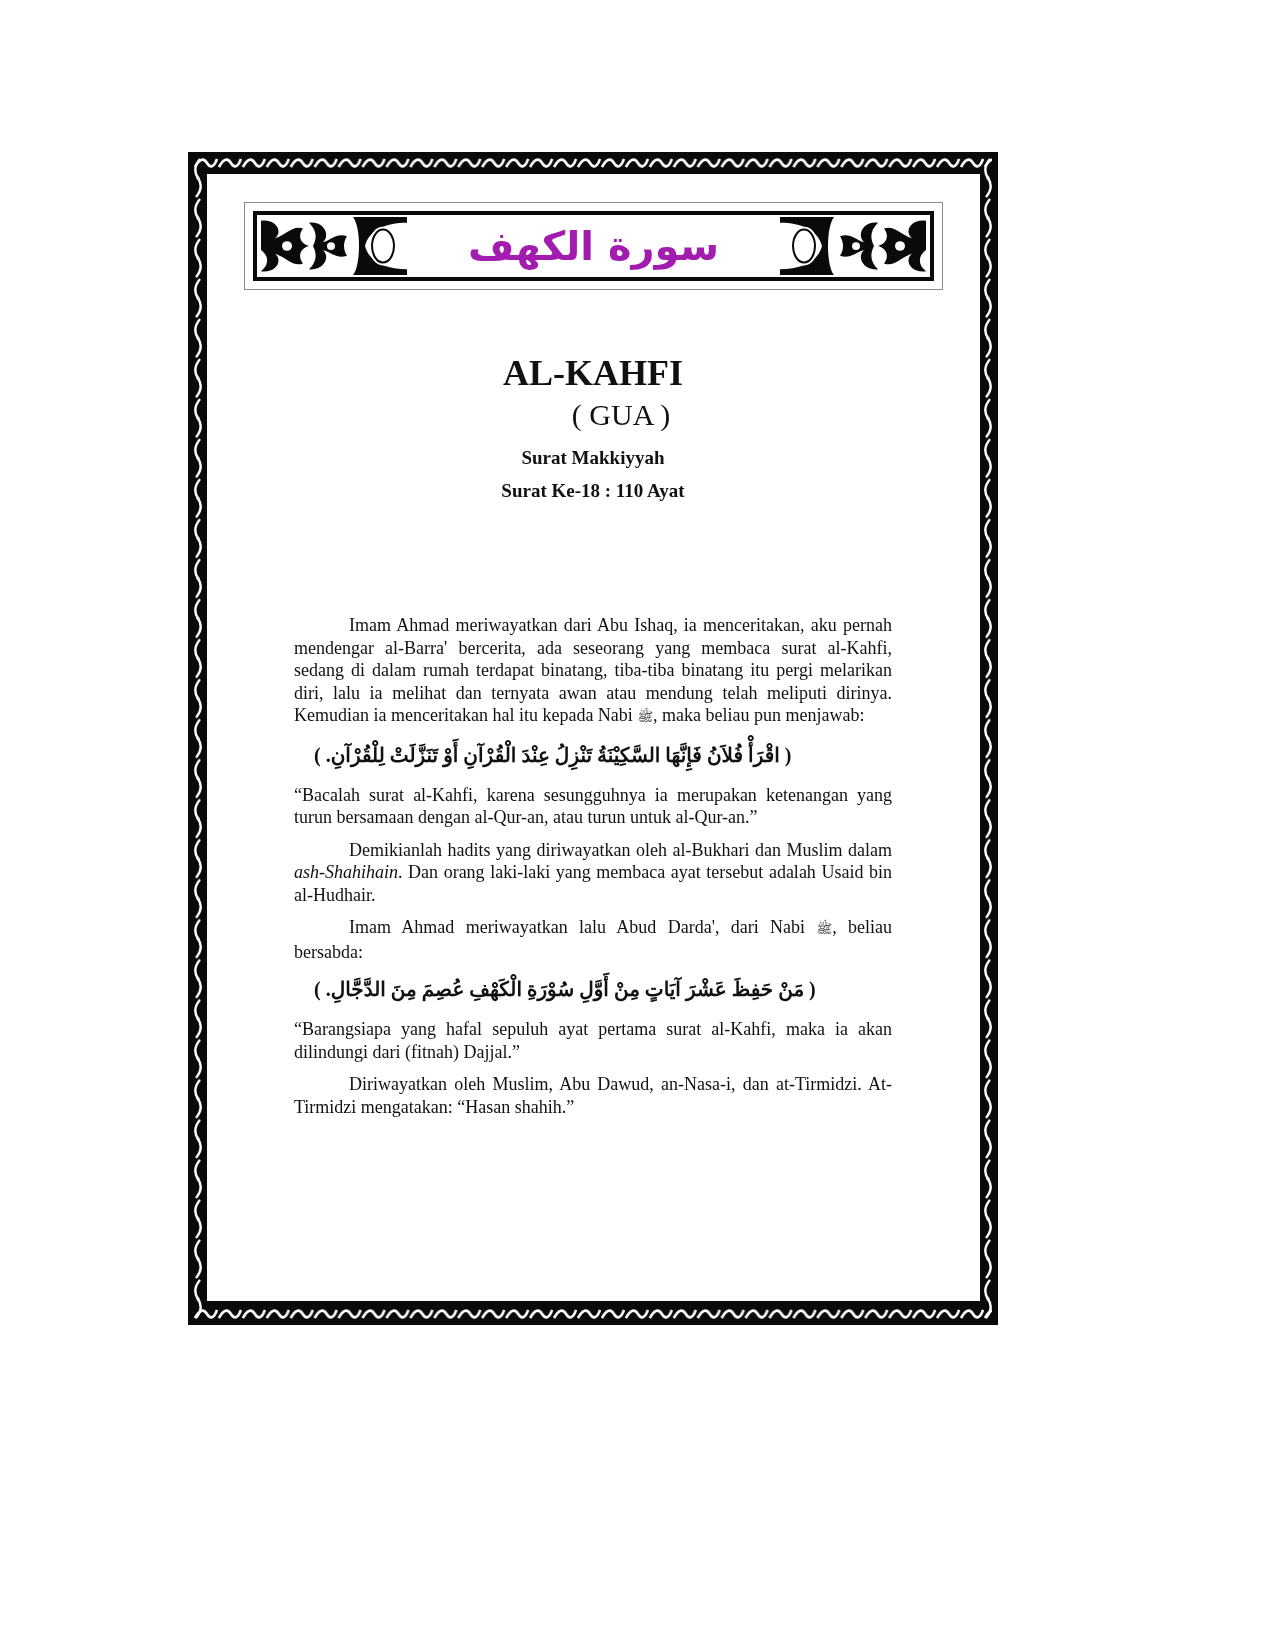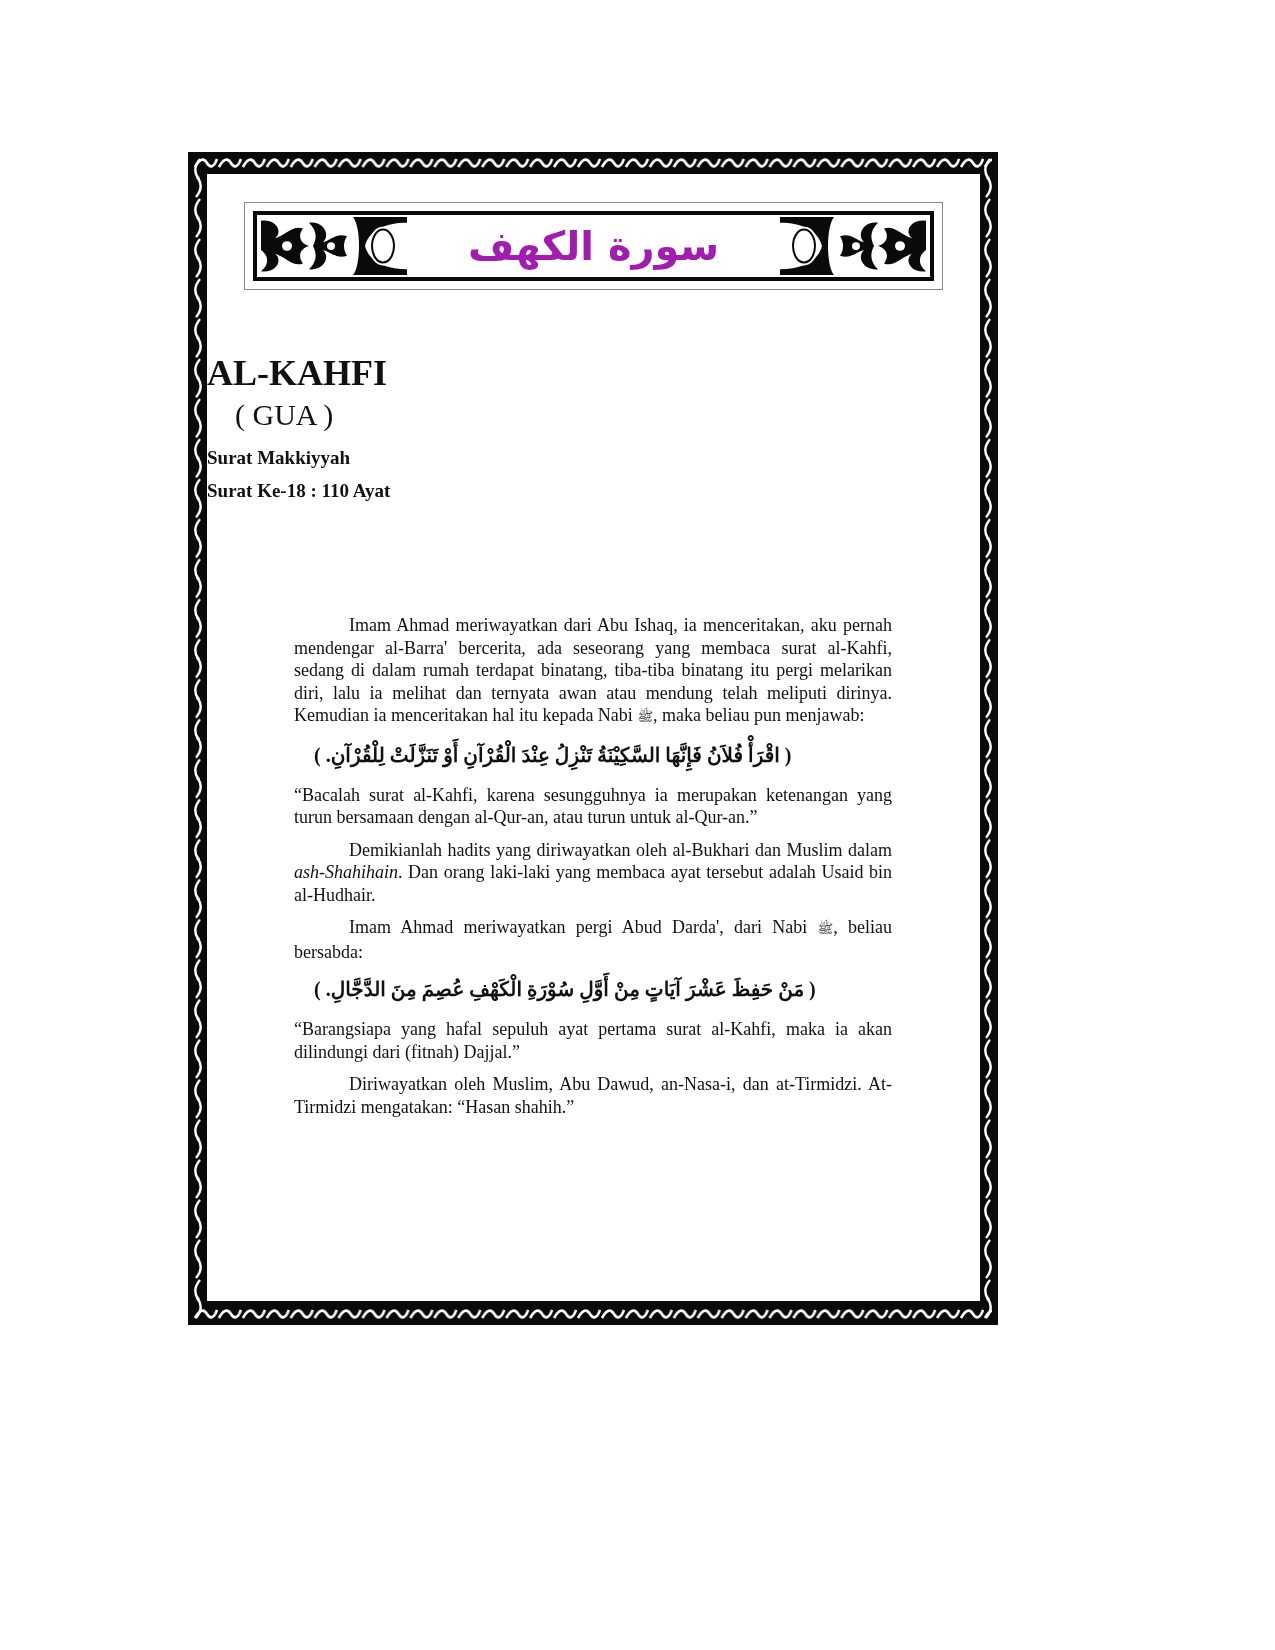--- a/index.html
+++ b/index.html
@@ -28,21 +28,21 @@
   .banner-orn { position: absolute; top: 0; bottom: 0; width: 150px; }
   .banner-orn.left { left: 0; }
   .banner-orn.right { right: 0; transform: scaleX(-1); }
   .banner-orn svg { width: 100%; height: 100%; display: block; }
   .banner-title-box { position: absolute; left: 160px; right: 160px; top: 2px; bottom: 2px;
                       display: flex; align-items: center; justify-content: center; }
   .banner-title { font-family: "DejaVu Sans", sans-serif; font-size: 40px; font-weight: bold;
                   direction: rtl; line-height: 1; color: #a21caf; }
 
   
-  .title-block { position: absolute; left: 207px; width: 772px; }
+  .title-block { position: absolute; left: 207px; width: 772px; text-align: center; }
   .title-main { top: 352px; font-size: 36px; font-weight: bold; letter-spacing: 0px; }
   .title-sub { top: 398px; font-size: 30px; padding-left: 28px; }
   .title-type { top: 447px; font-size: 19px; font-weight: bold; }
   .title-count { top: 480px; font-size: 19px; font-weight: bold; }
 
   
   .content { position: absolute; left: 294px; top: 614px; width: 598px;
              font-size: 18px; line-height: 22.5px; text-align: justify; }
   .content p { margin: 0 0 10px 0; }
   .content p.indent { text-indent: 55px; }
@@ -135,20 +135,20 @@
 <div class="content">
 
   <p class="indent"><span>Imam Ahmad meriwayatkan dari Abu Ishaq, ia menceritakan, aku pernah mendengar al-Barra' bercerita, ada seseorang yang membaca surat al-Kahfi, sedang di dalam rumah terdapat binatang, tiba-tiba binatang itu pergi melarikan diri, lalu ia melihat dan ternyata awan atau mendung telah meliputi dirinya. Kemudian ia menceritakan hal itu kepada Nabi</span> <span class="saw">ﷺ</span><span>, maka beliau pun menjawab:</span></p>
 
   <div class="arabic">( اقْرَأْ فُلاَنُ فَإِنَّهَا السَّكِيْنَةُ تَنْزِلُ عِنْدَ الْقُرْآنِ أَوْ تَنَزَّلَتْ لِلْقُرْآنِ. )</div>
 
   <p class="quote">“Bacalah surat al-Kahfi, karena sesungguhnya ia merupakan ketenangan yang turun bersamaan dengan al-Qur-an, atau turun untuk al-Qur-an.”</p>
 
   <p class="indent"><span>Demikianlah hadits yang diriwayatkan oleh al-Bukhari dan Muslim dalam </span><em>ash-Shahihain</em><span>. Dan orang laki-laki yang membaca ayat tersebut adalah Usaid bin al-Hudhair.</span></p>
 
-  <p class="indent"><span>Imam Ahmad meriwayatkan pergi Abud Darda', dari Nabi</span> <span class="saw">ﷺ</span><span>, beliau bersabda:</span></p>
+  <p class="indent"><span>Imam Ahmad meriwayatkan lalu Abud Darda', dari Nabi</span> <span class="saw">ﷺ</span><span>, beliau bersabda:</span></p>
 
   <div class="arabic">( مَنْ حَفِظَ عَشْرَ آيَاتٍ مِنْ أَوَّلِ سُوْرَةِ الْكَهْفِ عُصِمَ مِنَ الدَّجَّالِ. )</div>
 
   <p class="quote">“Barangsiapa yang hafal sepuluh ayat pertama surat al-Kahfi, maka ia akan dilindungi dari (fitnah) Dajjal.”</p>
 
   <p class="indent">Diriwayatkan oleh Muslim, Abu Dawud, an-Nasa-i, dan at-Tirmidzi. At-Tirmidzi mengatakan: “Hasan shahih.”</p>
 </div>
 
 </body></html>

